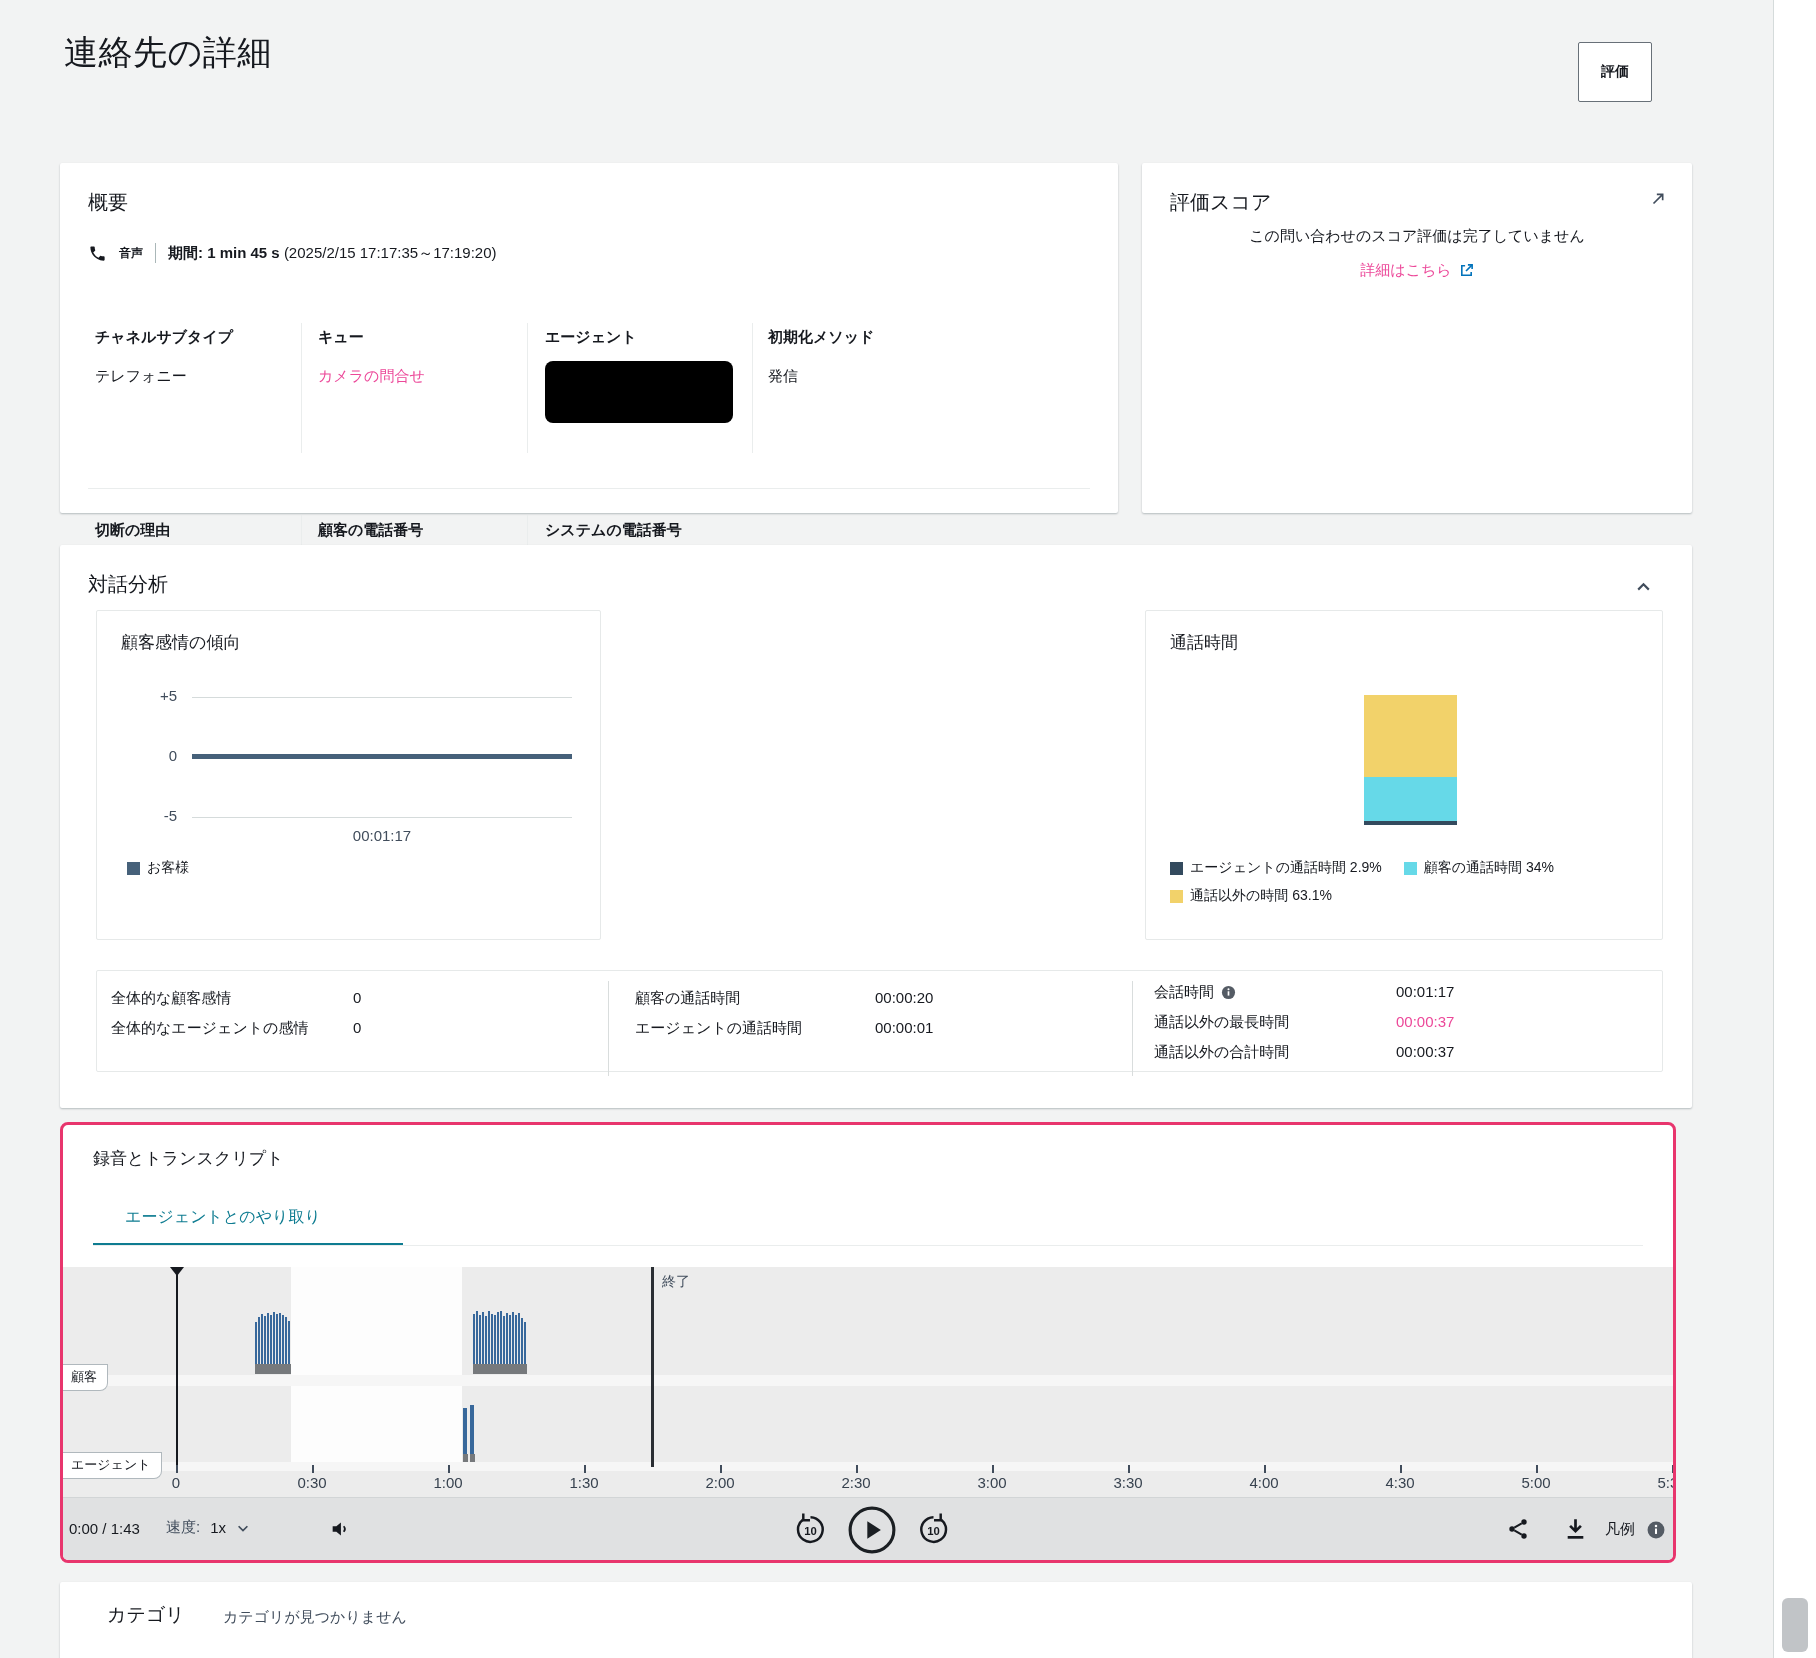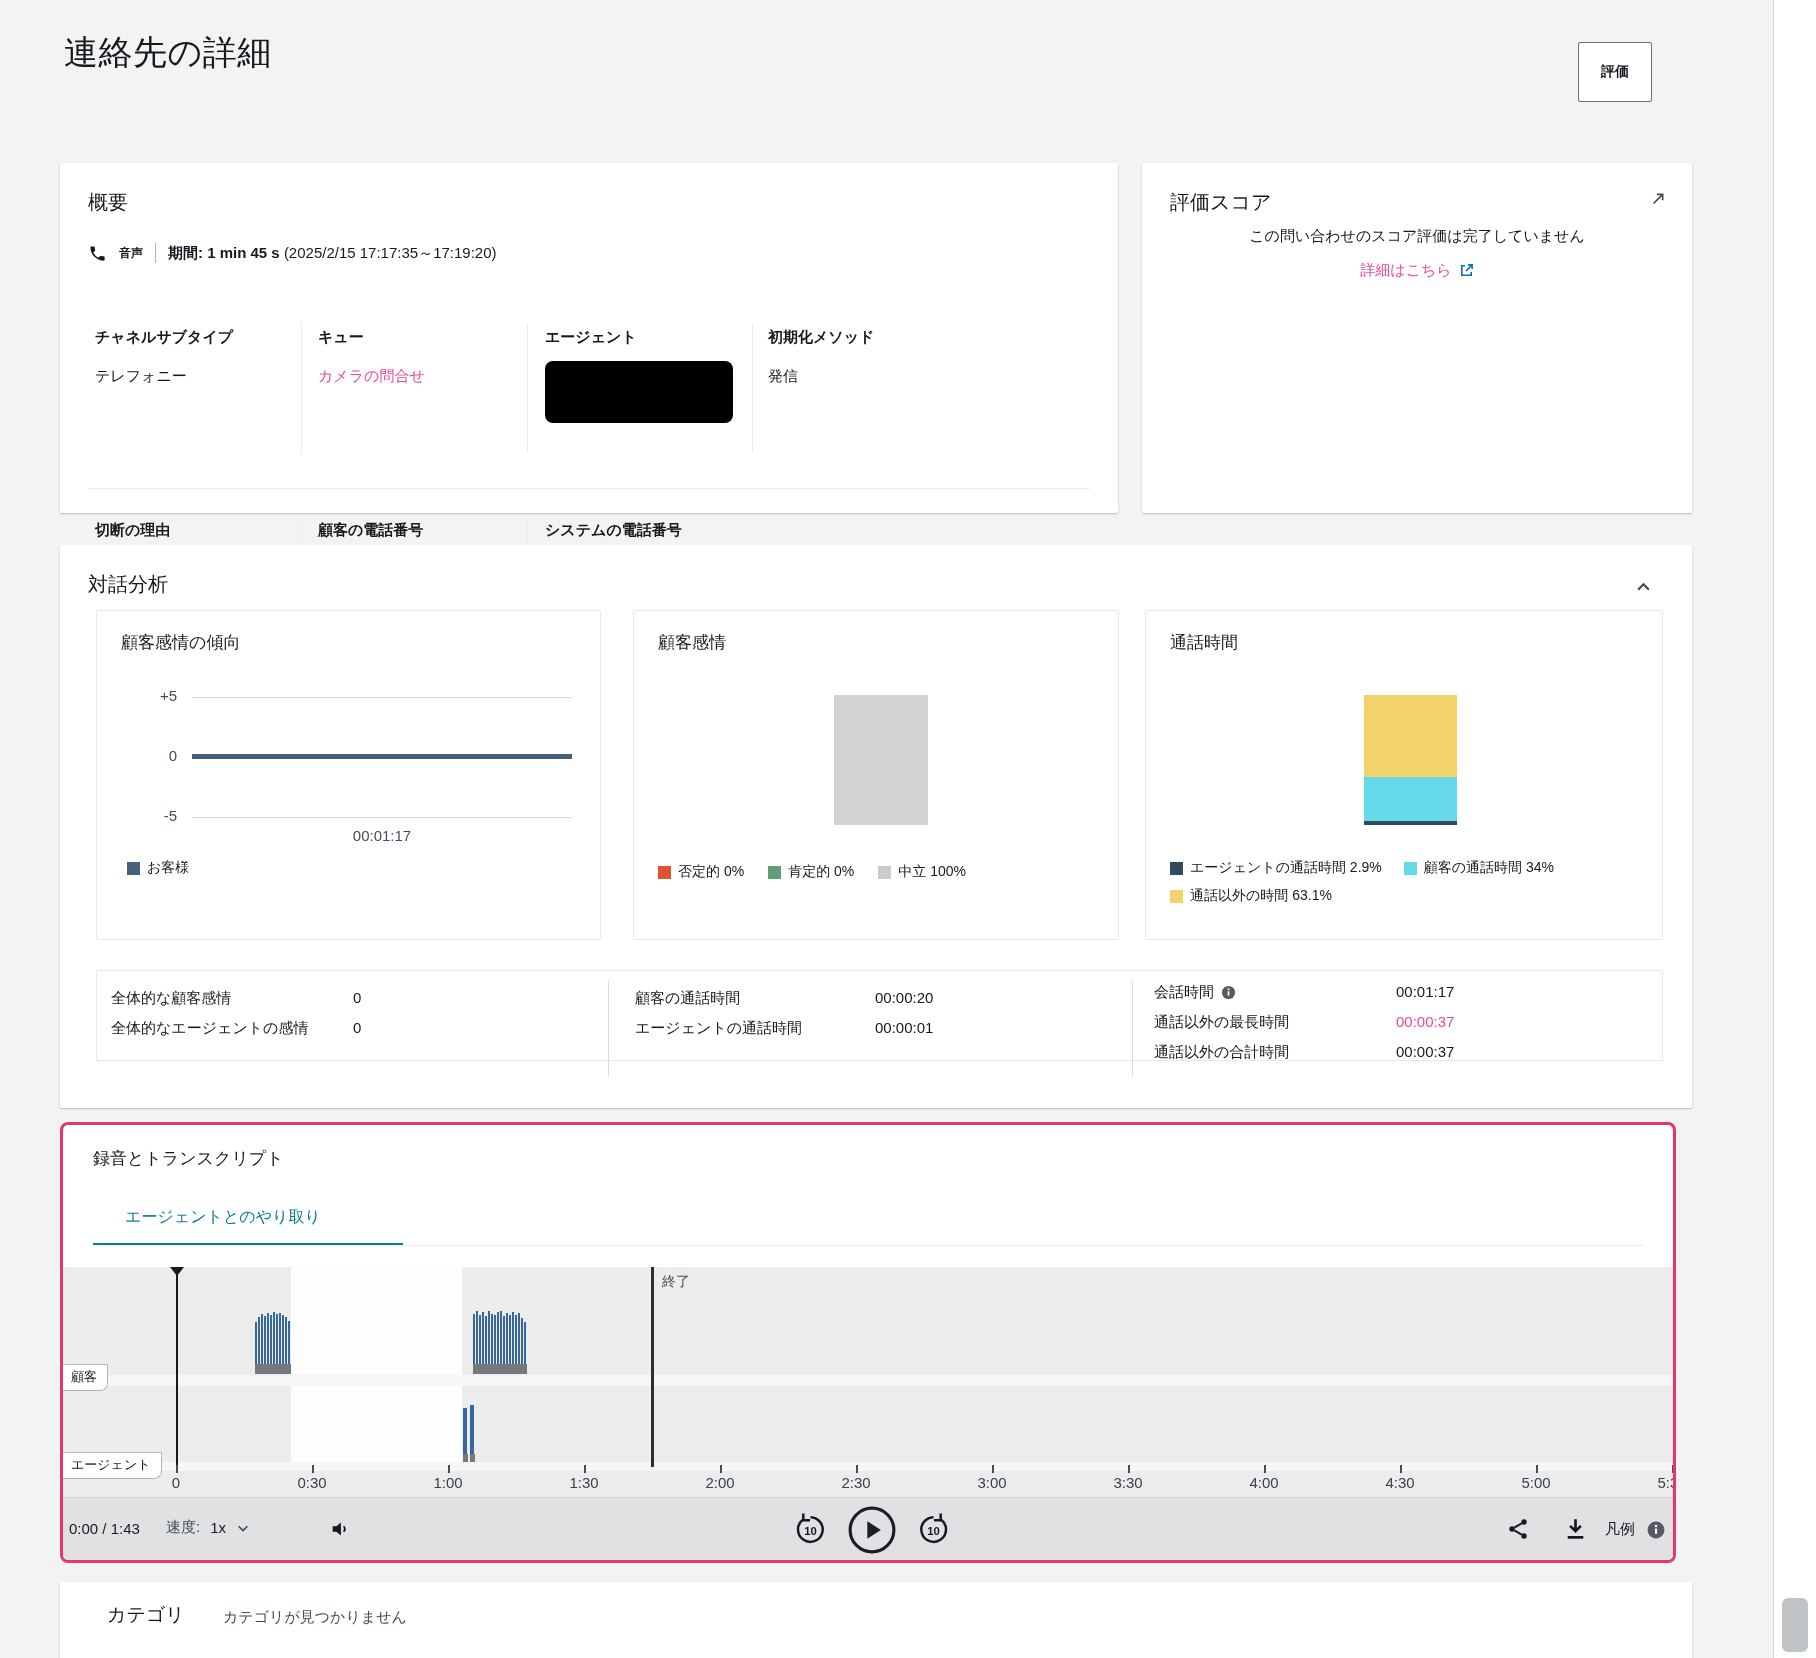--- a/index.html
+++ b/index.html
@@ -150,38 +150,20 @@
       <div class="abs" style="left:95px;top:86px;width:380px;height:1px;background:#d5dbdb;"></div>
       <div class="abs" style="left: 95px; top: 143px; width: 380px; height: 5px; background: rgb(70, 97, 122);" id="trend-zero-line"></div>
       <div class="abs" style="left:95px;top:206px;width:380px;height:1px;background:#d5dbdb;"></div>
       <div class="abs" style="left:95px;top:216px;width:380px;text-align:center;font-size:15px;color:#414d5c;">00:01:17</div>
       <div class="abs legend-item" style="left:30px;top:248px;">
         <span class="legend-sq" style="background: rgb(70, 97, 122);"></span>
         <span>お客様</span>
       </div>
     </div>
 
-    <div class="chart-card" style="left:573px;top:65px;width:486px;height:330px;">
-      <div class="chart-title">顧客感情</div>
-      <div class="abs" style="left: 200px; top: 84px; width: 94px; height: 130px; background: rgb(209, 211, 211);" id="neutral-bar"></div>
-      <div class="abs" style="left:24px;top:252px;display:flex;gap:24px;">
-        <span class="legend-item">
-            <span class="legend-sq" style="background: rgb(224, 83, 47);"></span>
-            <span>否定的 0%</span>
-          </span>
-        <span class="legend-item">
-            <span class="legend-sq" style="background: rgb(95, 158, 118);"></span>
-            <span>肯定的 0%</span>
-          </span>
-        <span class="legend-item">
-            <span class="legend-sq" style="background: rgb(204, 204, 204);"></span>
-            <span>中立 100%</span>
-          </span>
-      </div>
-    </div>
 
     <div class="chart-card" style="left:1085px;top:65px;width:518px;height:330px;">
       <div class="chart-title">通話時間</div>
       <div class="abs" style="left:218px;top:84px;width:93px;height:130px;display:flex;flex-direction:column;" id="stacked-bar">
           <div style="height: 82.03px; background: rgb(242, 210, 106);"></div>
           <div style="height: 44.2px; background: rgb(102, 217, 232);"></div>
           <div style="height: 3.77px; background: rgb(51, 74, 94);"></div>
         </div>
       <div class="abs" style="left:24px;top:248px;display:flex;gap:22px;">
         <span class="legend-item">
@@ -194,21 +176,21 @@
           </span>
       </div>
       <div class="abs" style="left:24px;top:276px;display:flex;">
         <span class="legend-item">
             <span class="legend-sq" style="background: rgb(242, 210, 106);"></span>
             <span>通話以外の時間 63.1%</span>
           </span>
       </div>
     </div>
 
-    <div class="chart-card" style="left:36px;top:425px;width:1567px;height:91px;">
+    <div class="chart-card" style="left:36px;top:425px;width:1567px;height:102px;">
       <div class="vline" style="left:511px;top:10px;height:95px;background:#d9dddd;"></div>
       <div class="vline" style="left:1035px;top:10px;height:95px;background:#d9dddd;"></div>
 
       <div class="abs stats-label" style="left:14px;top:18px;">全体的な顧客感情</div>
       <div class="abs stats-value" style="left:256px;top:18px;">0</div>
       <div class="abs stats-label" style="left:14px;top:48px;">全体的なエージェントの感情</div>
       <div class="abs stats-value" style="left:256px;top:48px;">0</div>
 
       <div class="abs stats-label" style="left:538px;top:18px;">顧客の通話時間</div>
       <div class="abs stats-value" style="left:778px;top:18px;">00:00:20</div>

